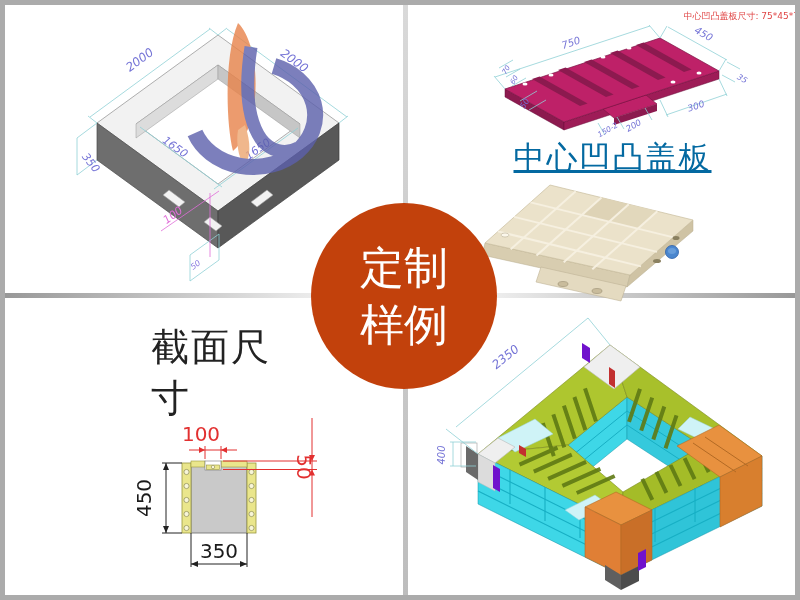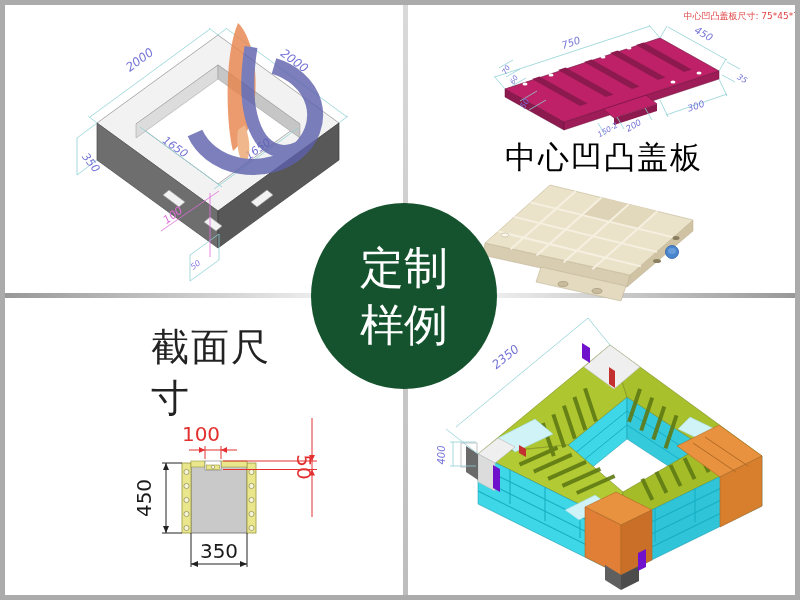--- a/index.html
+++ b/index.html
@@ -9,27 +9,27 @@
   .abs{position:absolute;}
   
   #divider-v{left:398px;top:0;width:5px;height:590px;
      background:linear-gradient(to bottom,#d9d9d9,#bdbdbd);}
   #divider-h-left{left:0;top:288px;width:312px;height:5px;
      background:linear-gradient(to right,#989898,#ededed);}
   #divider-h-right{left:492px;top:288px;width:298px;height:5px;
      background:linear-gradient(to right,#ededed,#989898);}
   
   #badge{left:306px;top:198px;width:186px;height:186px;border-radius:50%;
-     background:#14532d;display:flex;flex-direction:column;align-items:center;
+     background:#c2410c;display:flex;flex-direction:column;align-items:center;
      justify-content:center;gap:13px;color:#fff;font-size:44px;line-height:1;z-index:30;}
   
   #plate-note{left:664px;top:5px;width:130px;font-size:9px;color:#E04545;
      text-align:right;z-index:5;}
-  #plate-caption{left:500px;top:132px;width:215px;font-size:31px;color:#000000;
-     letter-spacing:2px;z-index:5;}
+  #plate-caption{left:500px;top:132px;width:215px;font-size:31px;color:#0369a1;
+     text-align:center;letter-spacing:2px;z-index:5;text-decoration:underline;}
   #section-title{left:146px;top:317px;width:140px;font-size:38px;color:#222;
      letter-spacing:2px;z-index:5;}
   svg{position:absolute;overflow:visible;}
   svg text{font-family:"DejaVu Sans","Liberation Sans",sans-serif;}
   .dimt{font-style:italic;fill:#7473D6;}
   .teal{stroke:#8FD0D6;stroke-width:0.8;fill:none;}
   .blk{stroke:#222;stroke-width:1;fill:none;}
   .red{stroke:#E23030;stroke-width:1;fill:none;}
 </style>
 </head>

